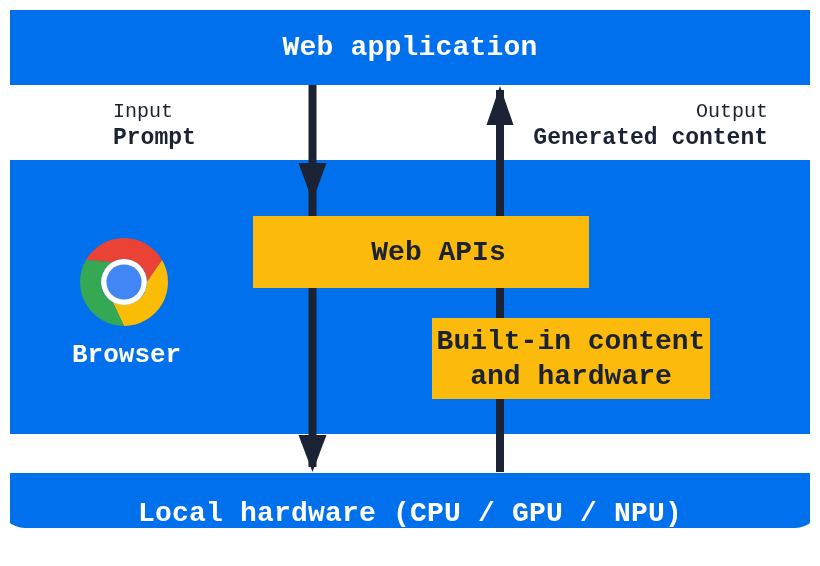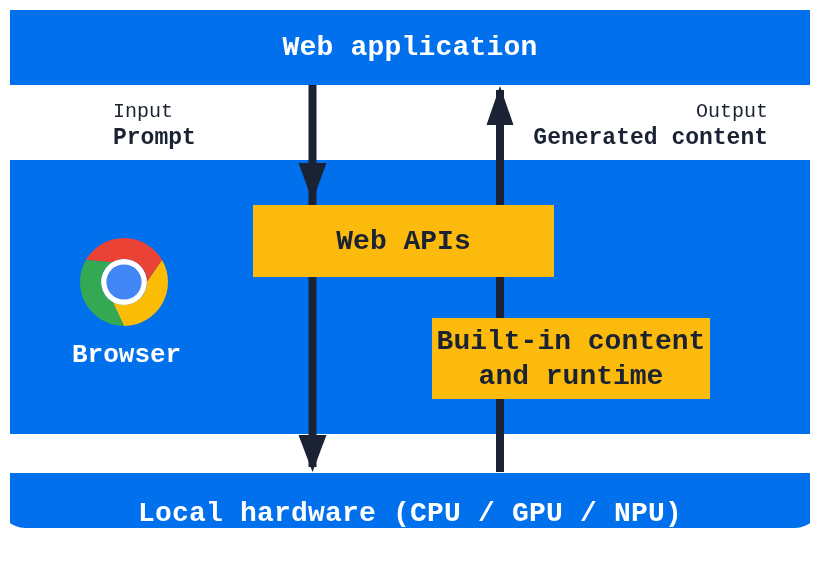--- a/index.html
+++ b/index.html
@@ -39,21 +39,21 @@
     pointer-events:none;
   }
   .yellow-box{
     position:absolute;z-index:3;
     background:var(--yellow);
     display:flex;align-items:center;justify-content:center;
     text-align:center;
     color:var(--dark);
     font-size:28px;font-weight:700;line-height:35px;
   }
-  .box-webapis{left:253px;top:205px;width:301px;height:72px;}
+  .box-webapis{left:253px;top:216px;width:301px;height:72px;padding-left:35px;}
   .box-builtin{left:432px;top:318px;width:278px;height:81px;}
   .chrome-logo{
     position:absolute;left:80px;top:238px;width:88px;height:88px;z-index:3;
   }
   .browser-label{
     position:absolute;left:72px;top:341px;z-index:3;
     color:var(--white);font-size:26px;font-weight:700;line-height:29px;text-align:center;
   }
 </style>
 </head>
@@ -96,21 +96,21 @@
     <circle cx="50" cy="50" r="20" fill="var(--logoBlue)"></circle>
   </svg>
   <div class="browser-label">Browser</div>
 
   <div class="yellow-box box-webapis">
     <span>Web APIs</span>
   </div>
   <div class="yellow-box box-builtin">
     <span>
       <span>Built-in content</span><br>
-      <span>and runtime</span>
+      <span>and hardware</span>
     </span>
   </div>
 
   <div class="band band-bottom">
     <span class="band-title">Local hardware (CPU / GPU / NPU)</span>
   </div>
 
 </div>
 
 </body></html>

